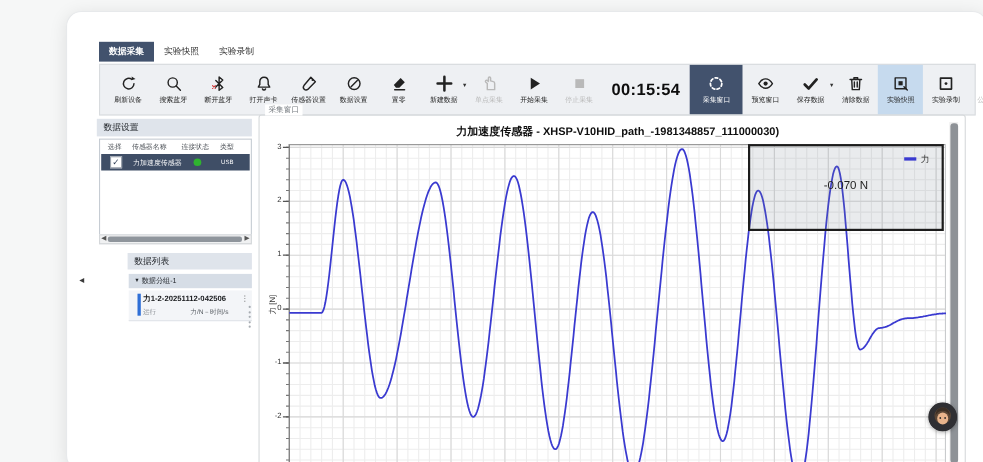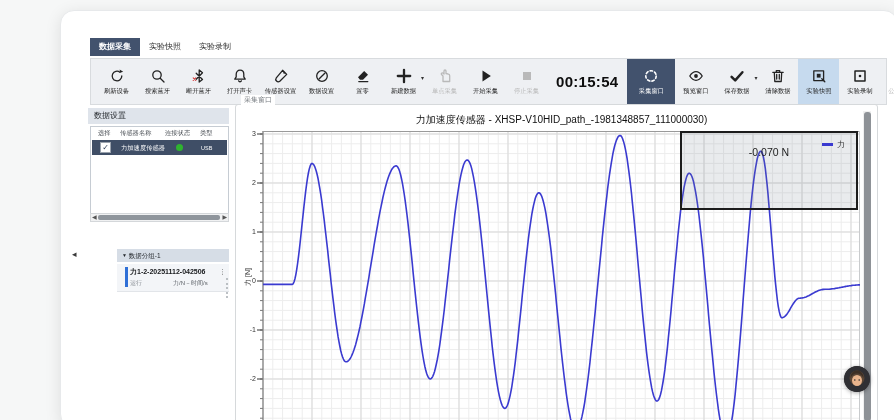--- a/index.html
+++ b/index.html
@@ -44,27 +44,27 @@
   .item-bar{position:absolute;left:8px;top:3px;width:2.5px;height:20px;background:#2f6fd6;}
   .item-title{position:absolute;left:13px;top:3px;font-size:7px;font-weight:bold;color:#16181b;white-space:nowrap;}
   .item-state{position:absolute;left:13px;top:15px;font-size:6px;color:#8b9096;}
   .item-axes{position:absolute;left:56px;top:15px;font-size:6px;color:#5c6167;white-space:nowrap;}
   .item-menu{position:absolute;right:3px;top:4px;font-size:7px;color:#555;}
   .splitter-dots{position:absolute;left:196px;top:278px;display:flex;flex-direction:column;gap:2.5px;}
   .splitter-dots i{width:2px;height:2px;border-radius:50%;background:#a7acb2;}
   
   .groupbox{position:absolute;left:205px;top:104px;width:641px;height:322px;border:1px solid #d6d9db;border-radius:3px;}
   .groupbox-label{position:absolute;left:211px;top:95px;font-size:7px;color:#787d82;background:#fff;padding:0 3px;}
-  .chart-title{position:absolute;left:233px;top:113px;width:597px;text-align:center;font-size:10px;font-weight:normal;color:#0f0f0f;}
+  .chart-title{position:absolute;left:233px;top:113px;width:597px;text-align:center;font-size:10px;font-weight:bold;color:#0f0f0f;}
   .ylab{position:absolute;left:198px;top:272px;width:40px;text-align:center;font-size:7px;color:#333;transform:rotate(-90deg);}
   .ytick{position:absolute;width:16px;text-align:right;font-size:7px;color:#333;}
   #plot-svg{position:absolute;left:227px;top:131px;}
   .sel-rect{position:absolute;left:650px;top:131px;width:178px;height:79px;border:2px solid #1c1c1c;
             background:rgba(120,132,146,.16);box-sizing:border-box;}
-  .annot{position:absolute;left:650px;top:146px;width:178px;text-align:center;font-size:10.5px;color:#1e1e1e;}
+  .annot{position:absolute;left:650px;top:163px;width:178px;text-align:center;font-size:10.5px;color:#1e1e1e;}
   .legend{position:absolute;left:792px;top:139px;display:flex;align-items:center;gap:4px;}
   .legend .lline{width:11px;height:2.5px;background:#3a3ad0;}
   .legend .ltext{font-size:8px;color:#333;}
   .vscroll{position:absolute;left:833px;top:111px;width:8px;height:312px;background:#f0f0f0;}
   .vthumb{position:absolute;left:.5px;top:1px;width:7px;height:309px;background:#8e9297;border-radius:3px;}
   .avatar{position:absolute;left:814px;top:366px;width:26px;height:26px;border-radius:50%;background:#2f2f33;
           box-shadow:0 1px 4px rgba(0,0,0,.35);overflow:hidden;}
   svg.icon{display:block;}
 </style>
 </head>
@@ -255,20 +255,21 @@
         <div class="statusdot" style="background:#2fb42f;"></div>
         <span style="position:absolute;left:109px;top:4.5px;font-size:5.5px;">USB</span>
       </div>
     </div>
   <div class="hscroll">
     <span class="harrow" style="left:1px;">◀</span>
     <div class="hthumb"></div>
     <span class="harrow" style="right:1px;">▶</span>
   </div>
 
+  <div class="panel-header" style="left:86px;top:230px;width:113px;height:15px;line-height:15px;">数据列表</div>
   <div class="group-row">
     <span style="font-size:5px;vertical-align:1px;">▼</span>
     <span>数据分组-1</span>
   </div>
   <div class="data-item">
     <div class="item-bar"></div>
     <div class="item-title">力1-2-20251112-042506</div>
     <div class="item-menu">⋮</div>
     <div class="item-state">运行</div>
     <div class="item-axes">力/N－时间/s</div>

